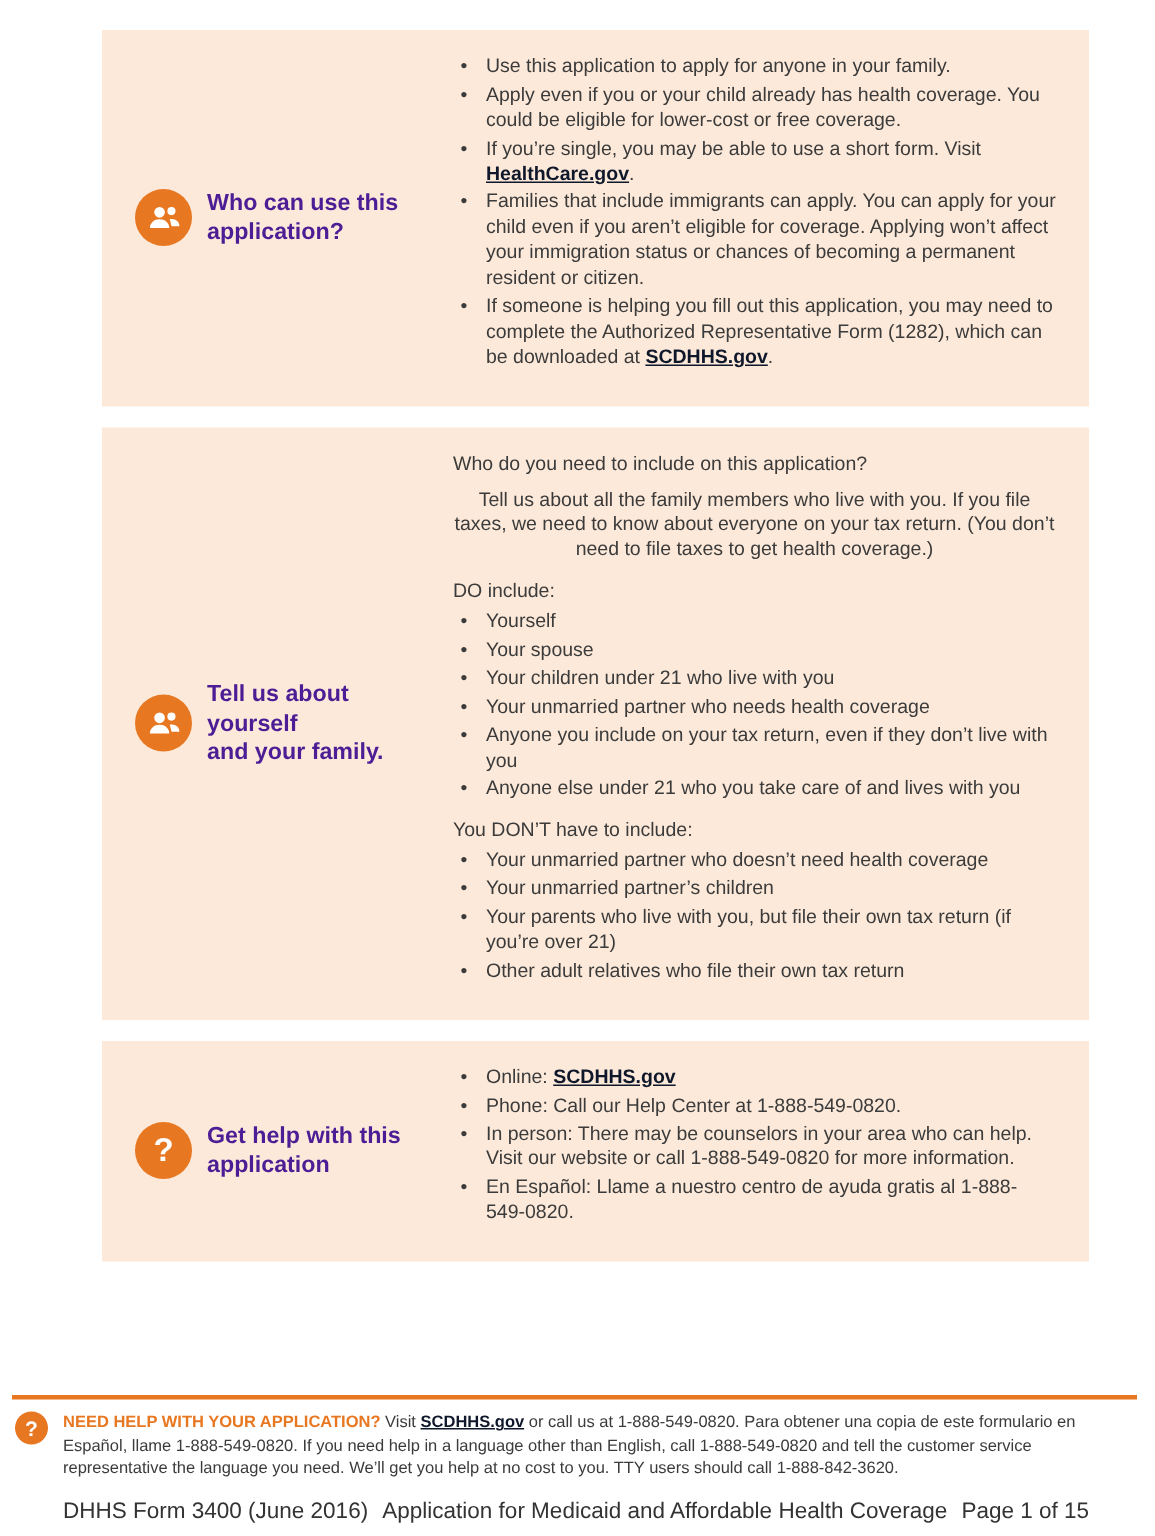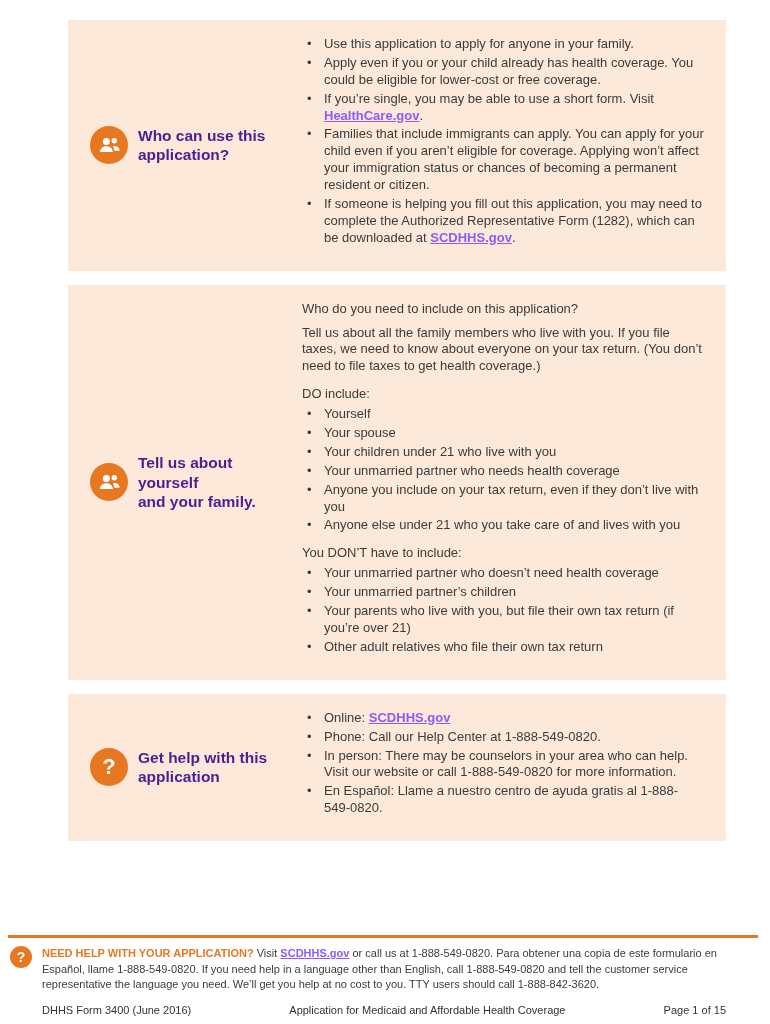--- a/index.html
+++ b/index.html
@@ -41,34 +41,34 @@
   .section-heading {
     color: #4c1d95;
     font-size: 15.5px;
     font-weight: 700;
     line-height: 1.25;
     white-space: pre-line;
   }
   .right-col { flex: 1; font-size: 13px; line-height: 1.3; }
   .right-col > :first-child { margin-top: 0; }
   .block-heading { font-weight: 700; margin: 11px 0 2px; }
-  .block-para { margin: 7px 0; }
+  .block-para { margin: 7px 0; text-align: center; }
   ul.bullet-list { list-style: none; margin: 3px 0 8px; }
   ul.bullet-list li { position: relative; padding-left: 22px; margin-bottom: 2px; }
   ul.bullet-list li::before { content: "\2022"; position: absolute; left: 5px; top: 0; color: #3b3b3b; }
   .b { font-weight: 400; }
   .accent { color: #e87722; font-weight: 700; }
-  a.link { color: #8b5cf6; font-weight: 700; text-decoration: underline; cursor: pointer; }
+  a.link { color: #0f172a; font-weight: 700; text-decoration: underline; cursor: pointer; }
   footer { margin-top: auto; }
   .divider { height: 3px; background: #e87722; margin: 0 12px 7px 8px; }
   .footer-row { display: flex; gap: 10px; padding: 1px 32px 0 10px; align-items: flex-start; }
   .footer-note { font-size: 11px; line-height: 1.42; flex: 1; }
   .footer-meta {
     display: flex; justify-content: space-between; align-items: baseline;
-    font-size: 11px; padding: 11px 44px 8px 42px; color: #333;
+    font-size: 15px; padding: 11px 44px 8px 42px; color: #333;
   }
 </style>
 </head>
 <body>
 
 <main>
 
   <section class="info-box">
     <div class="left-col">
       <div class="icon-circle">

